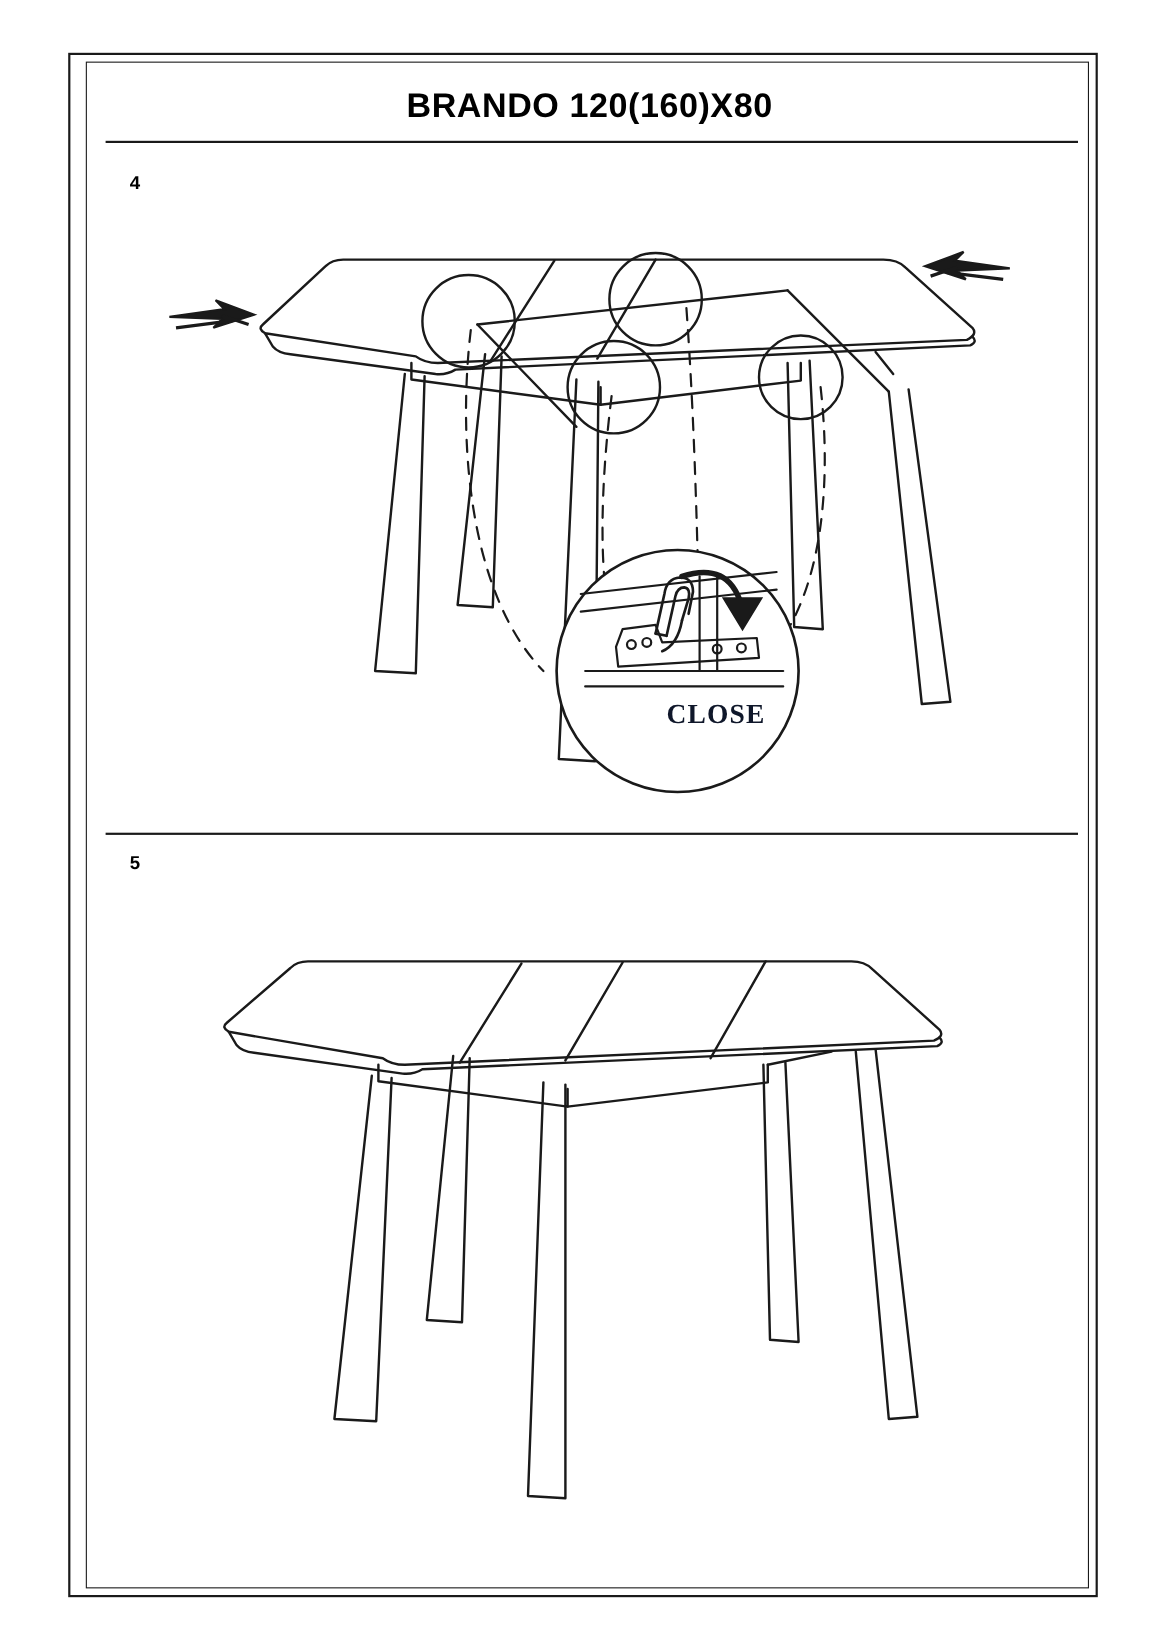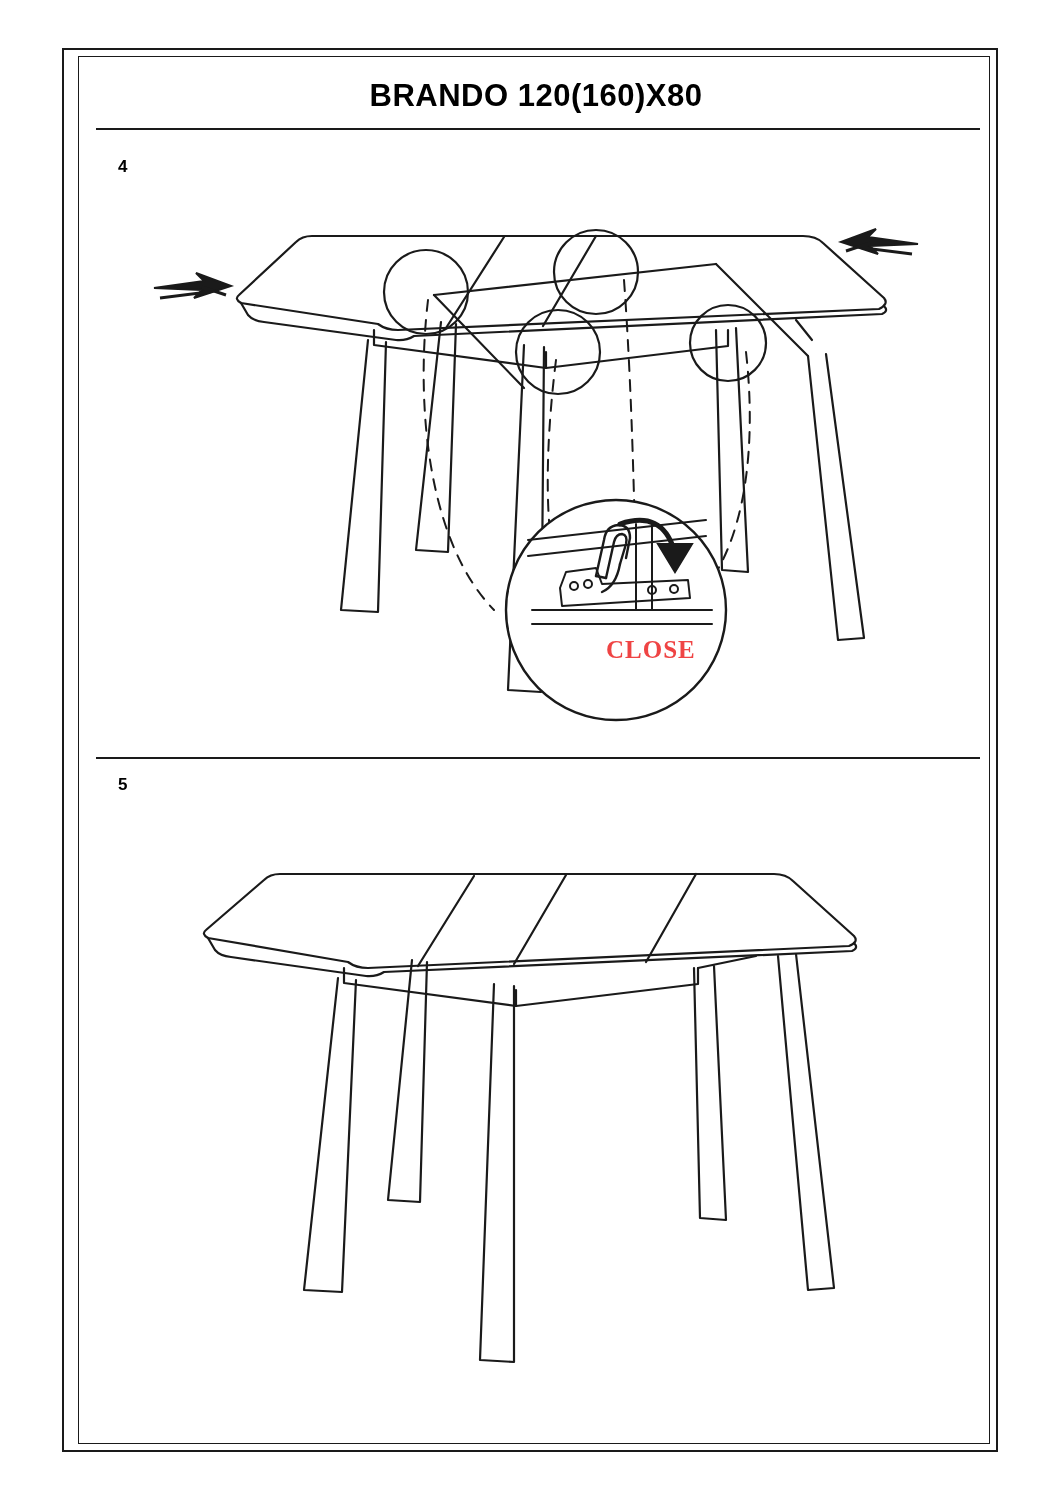--- a/index.html
+++ b/index.html
@@ -78,21 +78,21 @@
 
   .panel { position: absolute; }
   #panel-4 { left: 96px; top: 140px; width: 884px; height: 610px; }
   #panel-5 { left: 96px; top: 770px; width: 884px; height: 670px; }
 
   .close-label {
     position: absolute;
     font-family: "Liberation Serif", serif;
     font-size: 25px;
     font-weight: bold;
-    color: #ef4444;
+    color: #0f172a;
     letter-spacing: 1px;
   }
   svg { display: block; }
 </style>
 </head>
 <body>
 
 <div class="page">
 
   <div class="frame-outer"></div>

